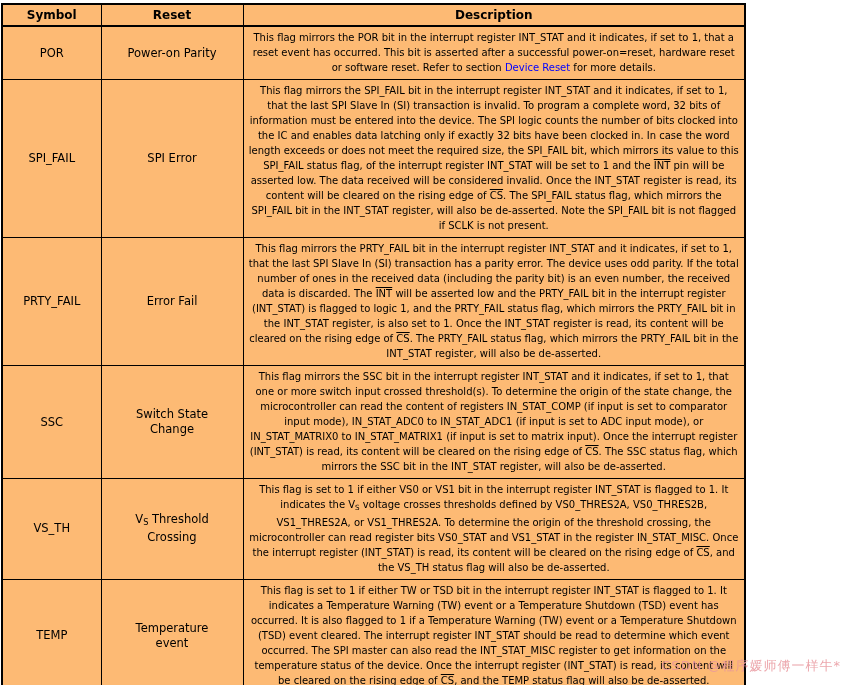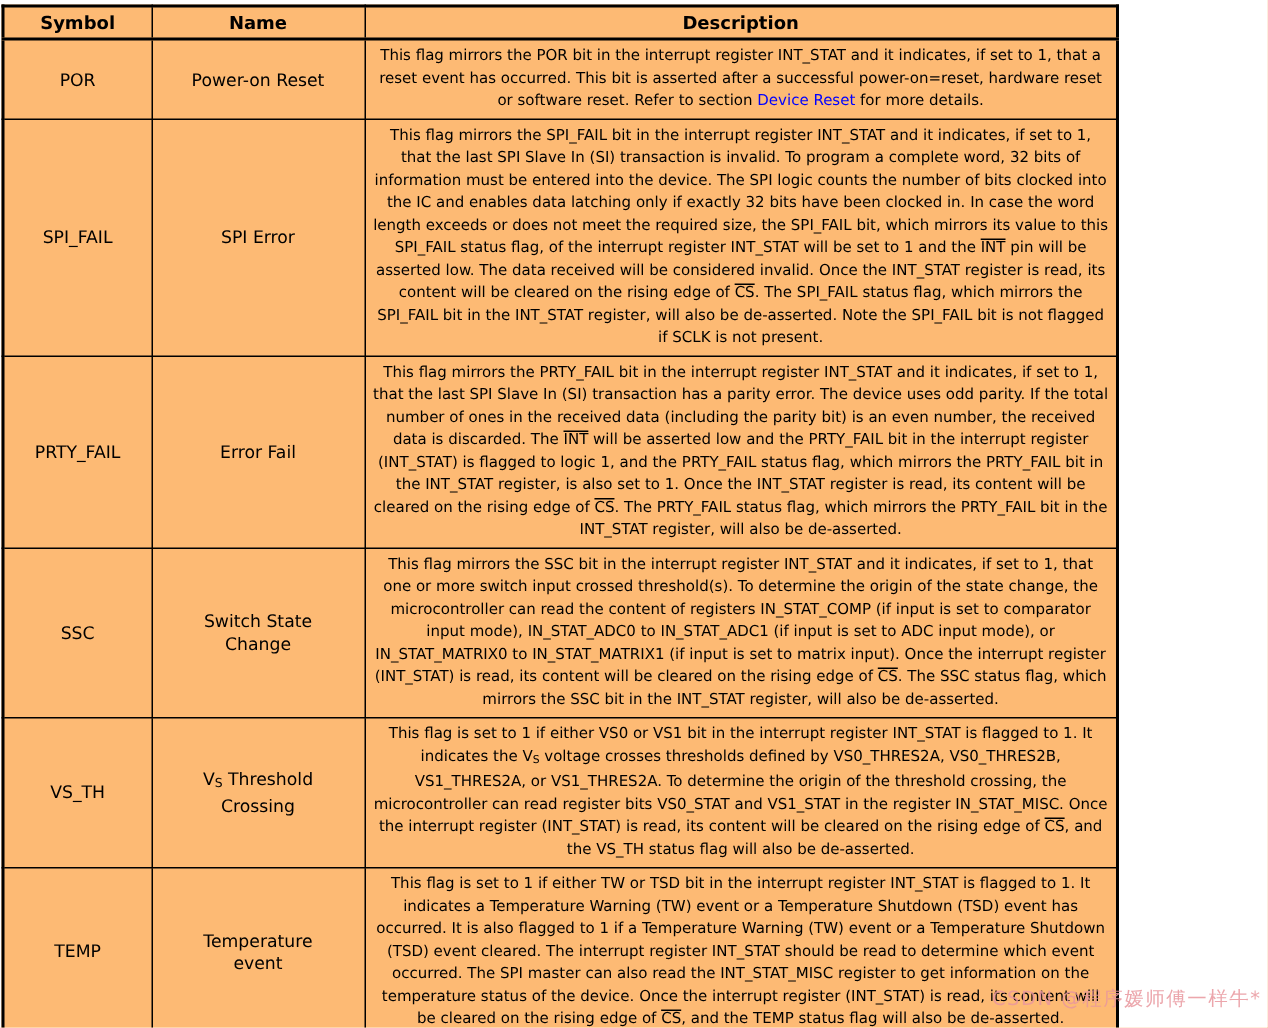--- a/index.html
+++ b/index.html
@@ -64,28 +64,28 @@
   }
 </style>
 </head>
 <body>
 
 <div class="page">
   <table class="flags">
     <thead>
       <tr>
         <th class="col-symbol">Symbol</th>
-        <th class="col-name">Name</th>
+        <th class="col-name">Reset</th>
         <th class="col-desc">Description</th>
       </tr>
     </thead>
     <tbody id="table-body">
         <tr>
     <td class="cell-symbol">POR</td>
-    <td class="cell-name">Power-on Reset</td>
+    <td class="cell-name">Power-on Parity</td>
     <td class="cell-desc">This flag mirrors the POR bit in the interrupt register INT_STAT and it indicates, if set to 1, that a reset event has occurred. This bit is asserted after a successful power-on=reset, hardware reset or software reset. Refer to section <a class="rt-link" href="#">Device Reset</a> for more details.</td>
   </tr>
         <tr>
     <td class="cell-symbol">SPI_FAIL</td>
     <td class="cell-name">SPI Error</td>
     <td class="cell-desc">This flag mirrors the SPI_FAIL bit in the interrupt register INT_STAT and it indicates, if set to 1, that the last SPI Slave In (SI) transaction is invalid. To program a complete word, 32 bits of information must be entered into the device. The SPI logic counts the number of bits clocked into the IC and enables data latching only if exactly 32 bits have been clocked in. In case the word length exceeds or does not meet the required size, the SPI_FAIL bit, which <span class="rt-u">mirrors</span> its value to this SPI_FAIL status flag, of the interrupt register INT_STAT will be set to 1 and the <span class="rt-ov">INT</span> pin will be asserted low. The data received will be considered invalid. Once the INT_STAT register is read, its content will be cleared on the rising edge of <span class="rt-ov">CS</span>. The SPI_FAIL status flag, which mirrors the SPI_FAIL bit in the INT_STAT register, will also be de-asserted. Note the SPI_FAIL bit is not flagged if SCLK is not present.</td>
   </tr>
         <tr>
     <td class="cell-symbol">PRTY_FAIL</td>
     <td class="cell-name">Error Fail</td>

